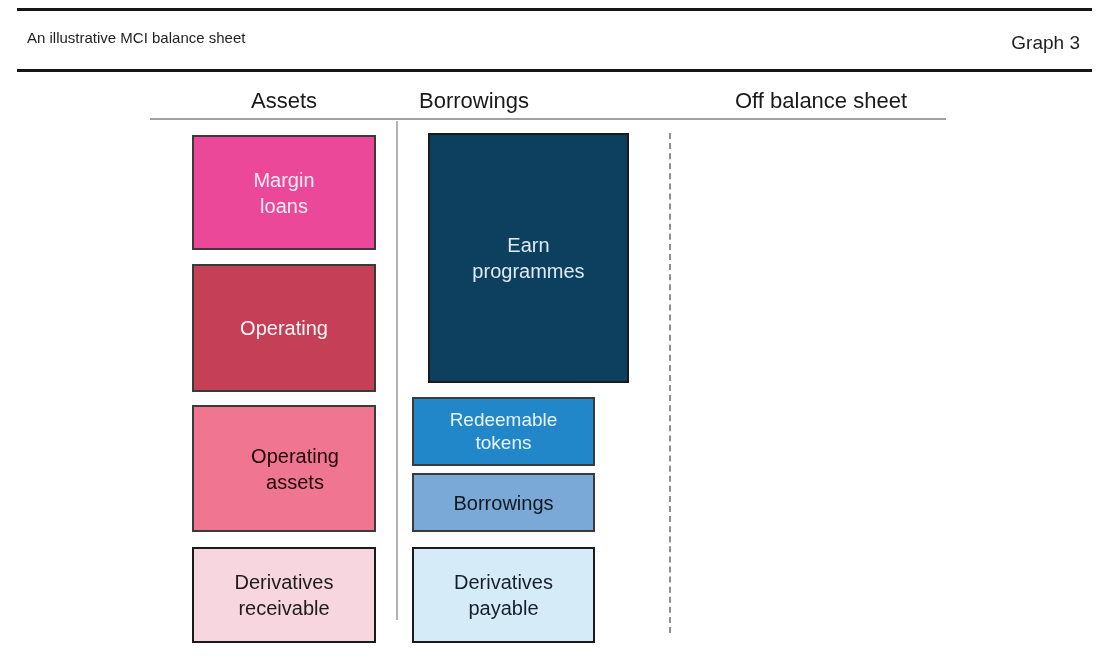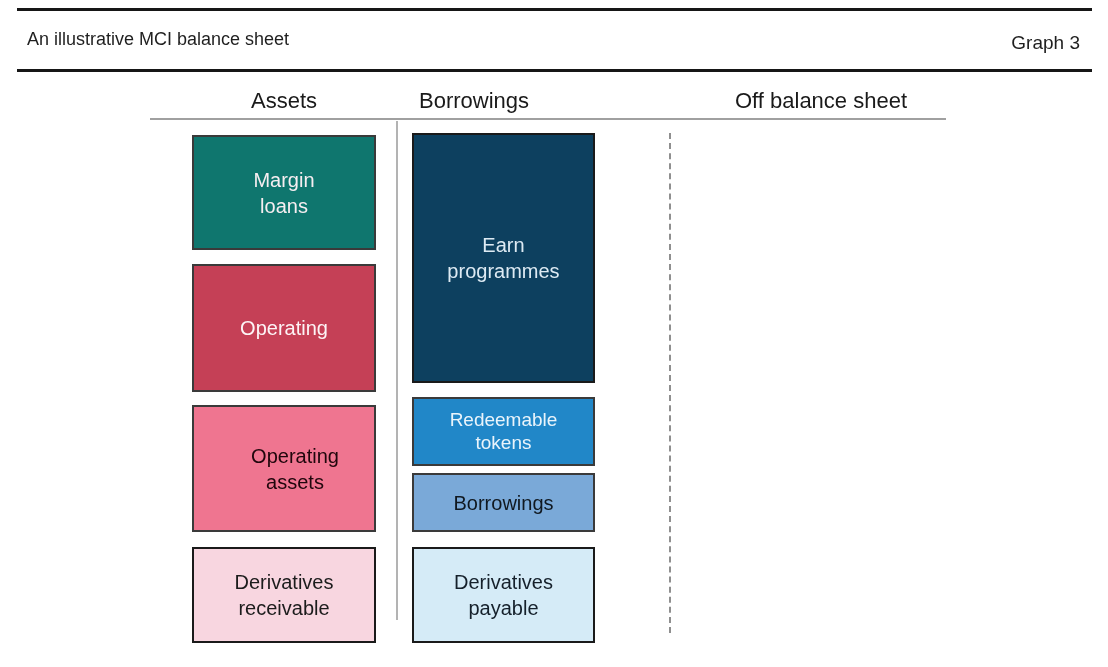--- a/index.html
+++ b/index.html
@@ -3,21 +3,21 @@
 <meta charset="utf-8">
 <style>
   html,body{margin:0;padding:0;background:#ffffff;}
   body{font-family:"Liberation Sans","DejaVu Sans",sans-serif;}
   .page{position:relative;width:1108px;height:667px;background:#ffffff;overflow:hidden;}
 
   .rule{position:absolute;left:17px;width:1075px;height:3px;background:#161616;}
   .rule-top{top:8px;}
   .rule-mid{top:69px;}
 
-  .title{position:absolute;left:27px;top:29px;font-size:18px;color:#1f1f1f;}
+  .title{position:absolute;left:27px;top:29px;font-size:15px;color:#1f1f1f;}
   .graph-label{position:absolute;right:28px;top:32px;font-size:19px;color:#1f1f1f;margin-left:38px;}
 
   .col-header{position:absolute;top:88px;transform:translateX(-50%);font-size:22px;color:#1a1a1a;white-space:nowrap;}
   .hdr-assets{left:284px;}
   .hdr-liabilities{left:474px;}
   .hdr-obs{left:821px;}
 
   .hdr-underline{position:absolute;left:150px;top:118px;width:796px;height:2px;background:#a0a0a0;}
 
   .vline-solid{position:absolute;left:396px;top:121px;width:2px;height:499px;background:#b3b3b3;}
@@ -26,21 +26,21 @@
   .box{position:absolute;box-sizing:border-box;display:flex;align-items:center;justify-content:center;
        text-align:center;white-space:pre-line;font-size:20px;line-height:1.3;border:2px solid #3a3a3a;}
 
   
   .b-margin   {left:192px;top:135px;width:184px;height:115px;}
   .b-inventory{left:192px;top:264px;width:184px;height:128px;}
   .b-opassets {left:192px;top:405px;width:184px;height:127px;}
   .b-derrec   {left:192px;top:547px;width:184px;height:96px;border-color:#1a1a1a;}
 
   
-  .b-earn     {left:412px;top:133px;width:183px;height:250px;border-color:#1a1a1a;}
+  .b-earn     {left:428px;top:133px;width:201px;height:250px;border-color:#1a1a1a;}
   .b-redeem   {left:412px;top:397px;width:183px;height:69px;font-size:19px;line-height:1.2;}
   .b-borrow   {left:412px;top:473px;width:183px;height:59px;}
   .b-derpay   {left:412px;top:547px;width:183px;height:96px;border-color:#1a1a1a;}
 
   
   .b-custody  {left:752px;top:138px;width:170px;height:232px;border-color:#1a1a1a;}
 </style>
 </head>
 <body>
 
@@ -52,21 +52,21 @@
   <div class="rule rule-mid"></div>
 
   <div class="col-header hdr-assets">Assets</div>
   <div class="col-header hdr-liabilities">Borrowings</div>
   <div class="col-header hdr-obs">Off balance sheet</div>
 
   <div class="hdr-underline"></div>
   <div class="vline-solid"></div>
   <div class="vline-dashed"></div>
 
-  <div class="box b-margin" style="background: #0f766e; color: rgb(247, 238, 241);">Margin
+  <div class="box b-margin" style="background: #ec4899; color: rgb(247, 238, 241);">Margin
 loans</div>
 
   <div class="box b-inventory" style="background: rgb(197, 64, 86); color: rgb(253, 244, 246);">Operating</div>
 
   <div class="box b-opassets" style="background: rgb(239, 117, 144); color: rgb(32, 6, 12); padding-left: 22px;">Operating
 assets</div>
 
   <div class="box b-derrec" style="background: rgb(248, 214, 224); color: rgb(28, 28, 28);">Derivatives
 receivable</div>
 

